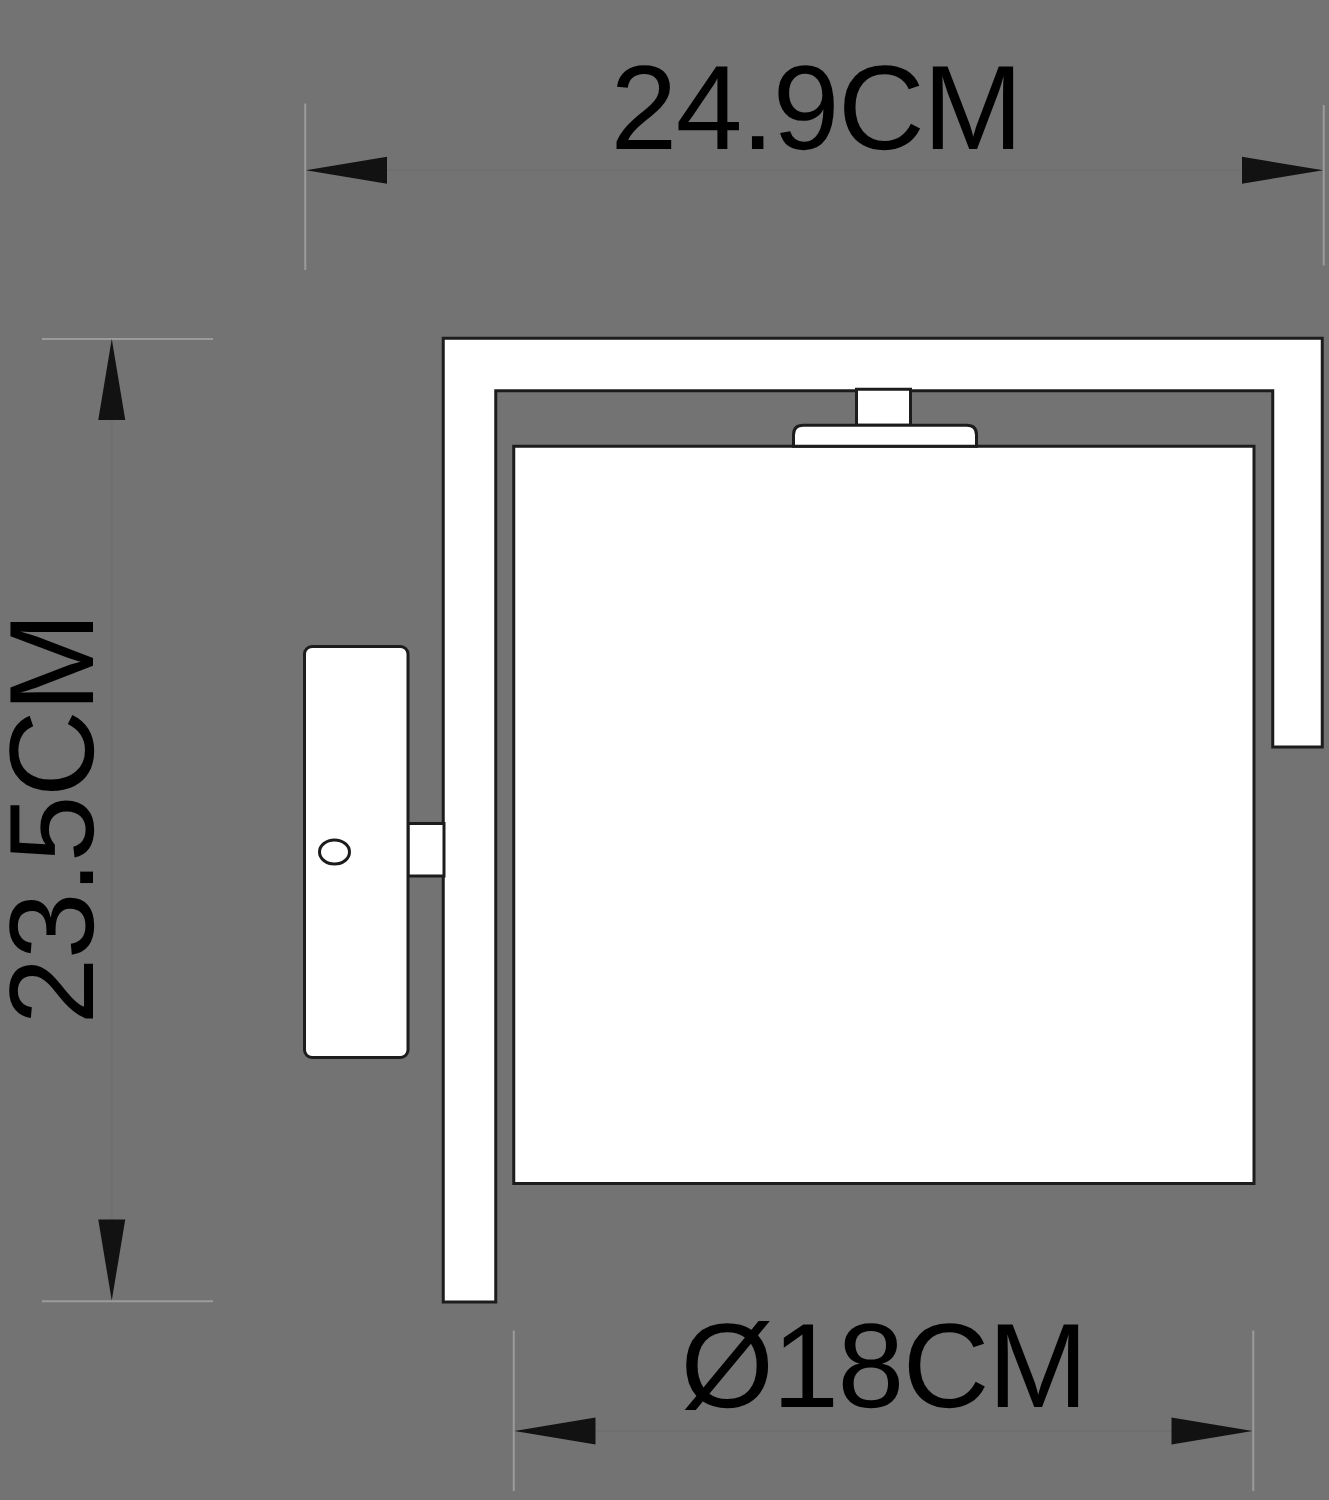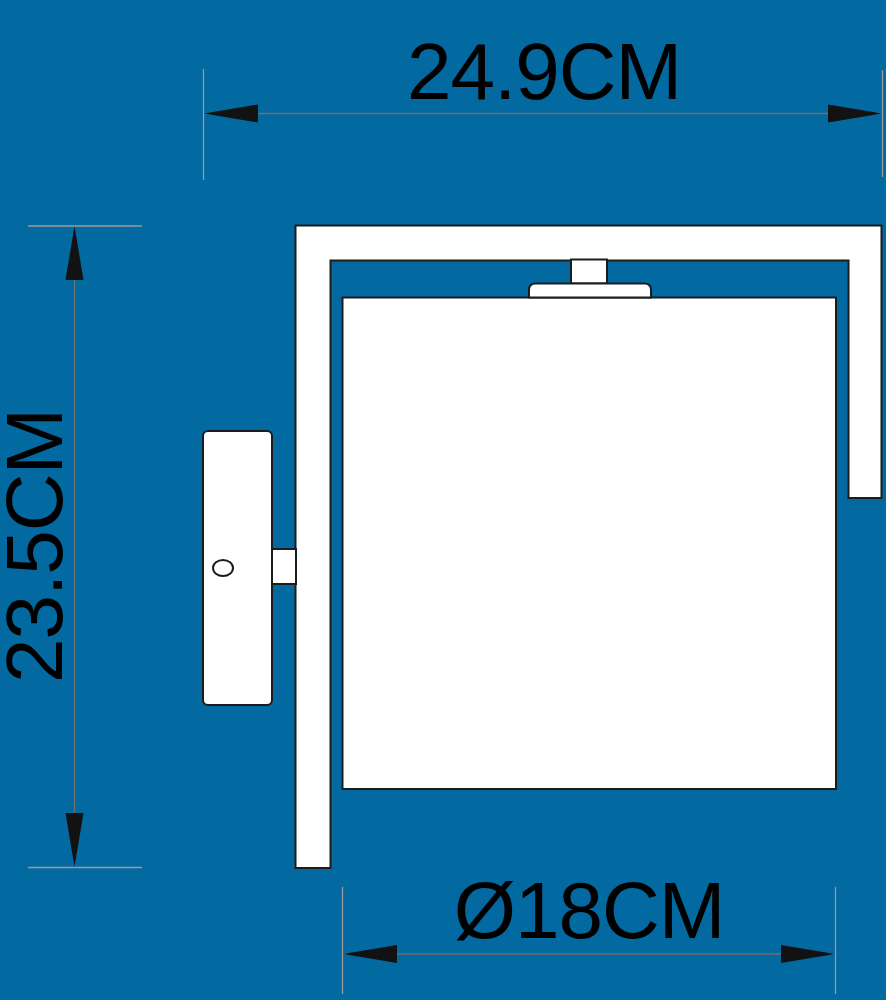--- a/index.html
+++ b/index.html
@@ -5,21 +5,21 @@
   html, body {
     margin: 0;
     padding: 0;
     background: #ffffff;
     font-family: "Liberation Sans", sans-serif;
   }
   .canvas {
     position: relative;
     width: 886px;
     height: 1000px;
-    background: #0369a1;
+    background: #737373;
     overflow: hidden;
   }
   svg { display: block; }
   .outline {
     stroke: #1c1c1c;
     stroke-width: 2;
     fill: #ffffff;
   }
   .dimline {
     stroke: #6f6f6f;

